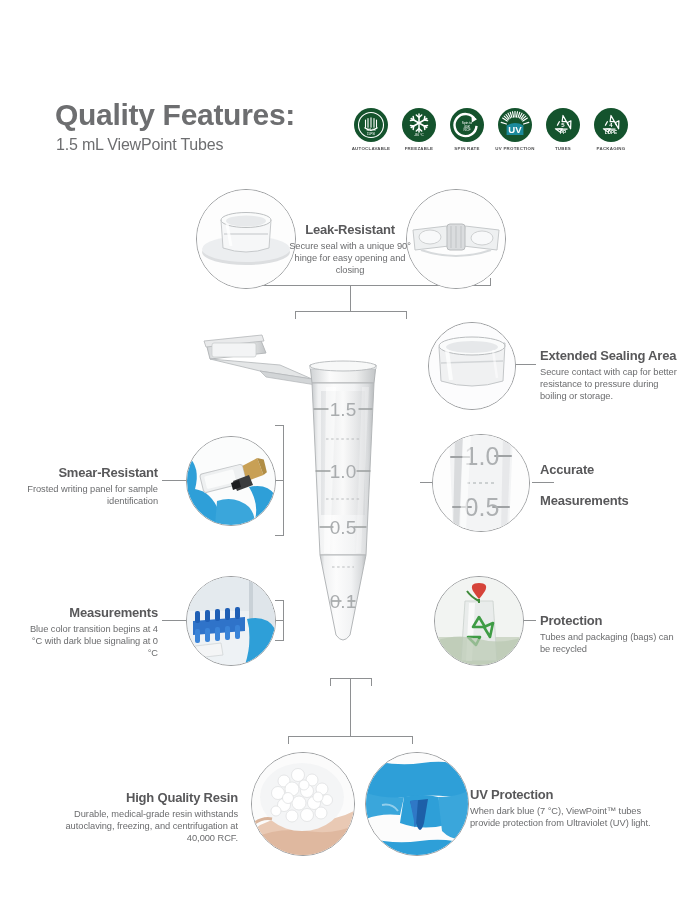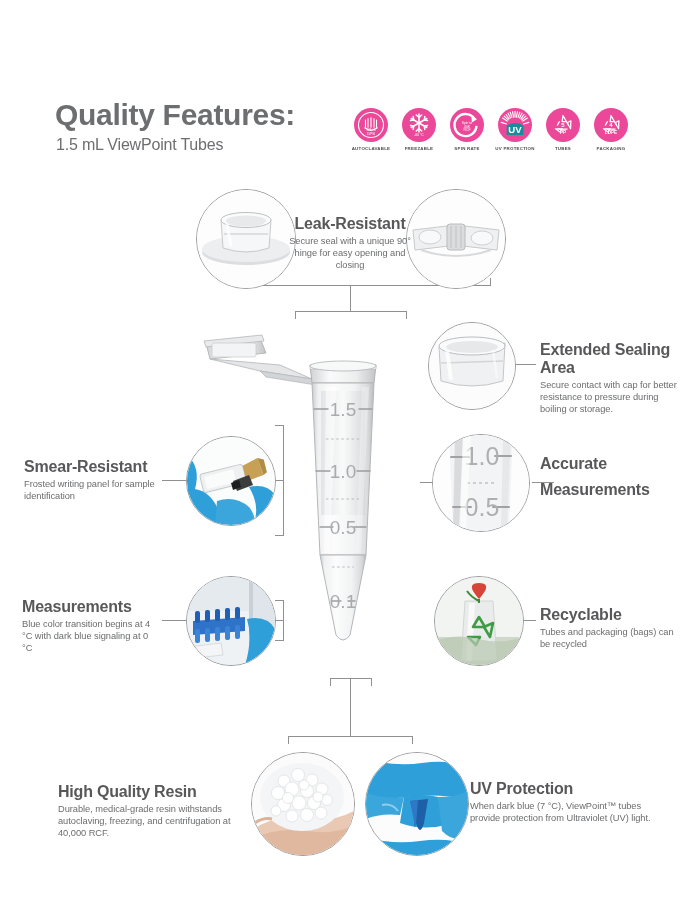--- a/index.html
+++ b/index.html
@@ -19,21 +19,21 @@
   .subtitle{
     position:absolute;left:56px;top:136px;
     font-size:16px;color:#6d6e70;letter-spacing:-0.2px;
   }
 
   
   .badges{position:absolute;left:352px;top:108px;display:flex;gap:10px;}
   .badge{width:38px;display:flex;flex-direction:column;align-items:center;}
   .badge-disc{
     width:34px;height:34px;border-radius:50%;
-    background:#ec4899;color:#fff;
+    background:#14532d;color:#fff;
     display:flex;align-items:center;justify-content:center;
     position:relative;overflow:hidden;
   }
   .badge-disc svg{display:block;}
   .badge-label{
     margin-top:4px;font-size:4.4px;font-weight:bold;
     letter-spacing:.25px;color:#4c4c4e;white-space:nowrap;text-align:center;
   }
 
   
@@ -44,28 +44,28 @@
   
   .circle{
     position:absolute;border-radius:50%;overflow:hidden;
     border:1px solid #9a9c9e;background:#f4f5f6;
   }
   .circle .inner{position:absolute;inset:0;}
 
   
   .callout{position:absolute;}
   .callout h3{
-    margin:8px 0 2px 0;font-size:16px;font-weight:bold;color:#58585a;
+    margin:16px 0 2px 0;font-size:13px;font-weight:bold;color:#58585a;
     line-height:1.12;letter-spacing:-0.2px;
   }
   .callout p{
     margin:0;font-size:9.3px;line-height:1.32;color:#6b6c6e;letter-spacing:-0.05px;
   }
   .ta-c{text-align:center;}
-  .ta-r{text-align:left;}
+  .ta-r{text-align:right;}
   .ta-l{text-align:left;}
 
   
   #tube-wrap{position:absolute;left:140px;top:305px;width:300px;height:360px;}
 </style>
 </head>
 <body>
 
 <div class="page">
 
@@ -470,21 +470,21 @@
     <h3>Accurate</h3>
     <h3>Measurements</h3>
   </div>
 
   <div class="callout ta-r" style="left:22px;top:590px;width:136px;">
     <h3>Measurements</h3>
     <p>Blue color transition begins at 4 °C with dark blue signaling at 0 °C</p>
   </div>
 
   <div class="callout ta-l" style="left:540px;top:598px;width:146px;">
-    <h3>Recyclable</h3>
+    <h3>Protection</h3>
     <p>Tubes and packaging (bags) can be recycled</p>
   </div>
 
   <div class="callout ta-r" style="left:58px;top:775px;width:180px;">
     <h3>High Quality Resin</h3>
     <p>Durable, medical-grade resin withstands autoclaving, freezing, and centrifugation at 40,000 RCF.</p>
   </div>
 
   <div class="callout ta-l" style="left:470px;top:772px;width:200px;">
     <h3>UV Protection</h3>

